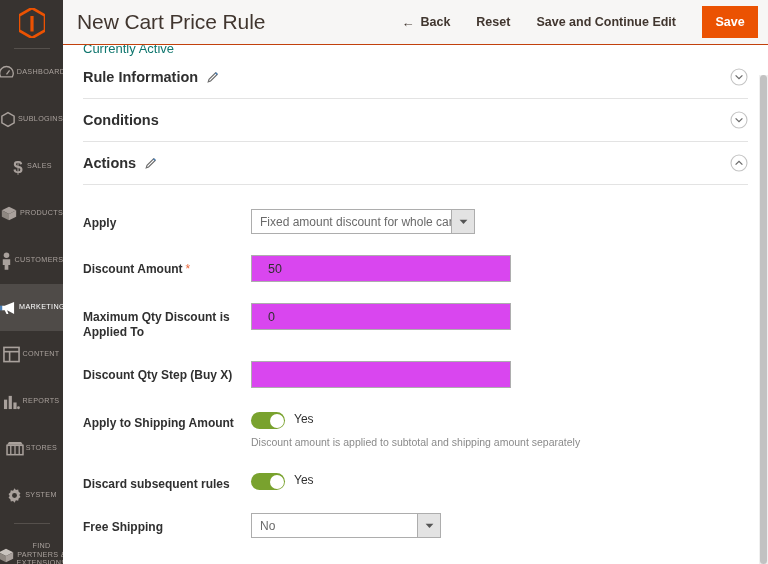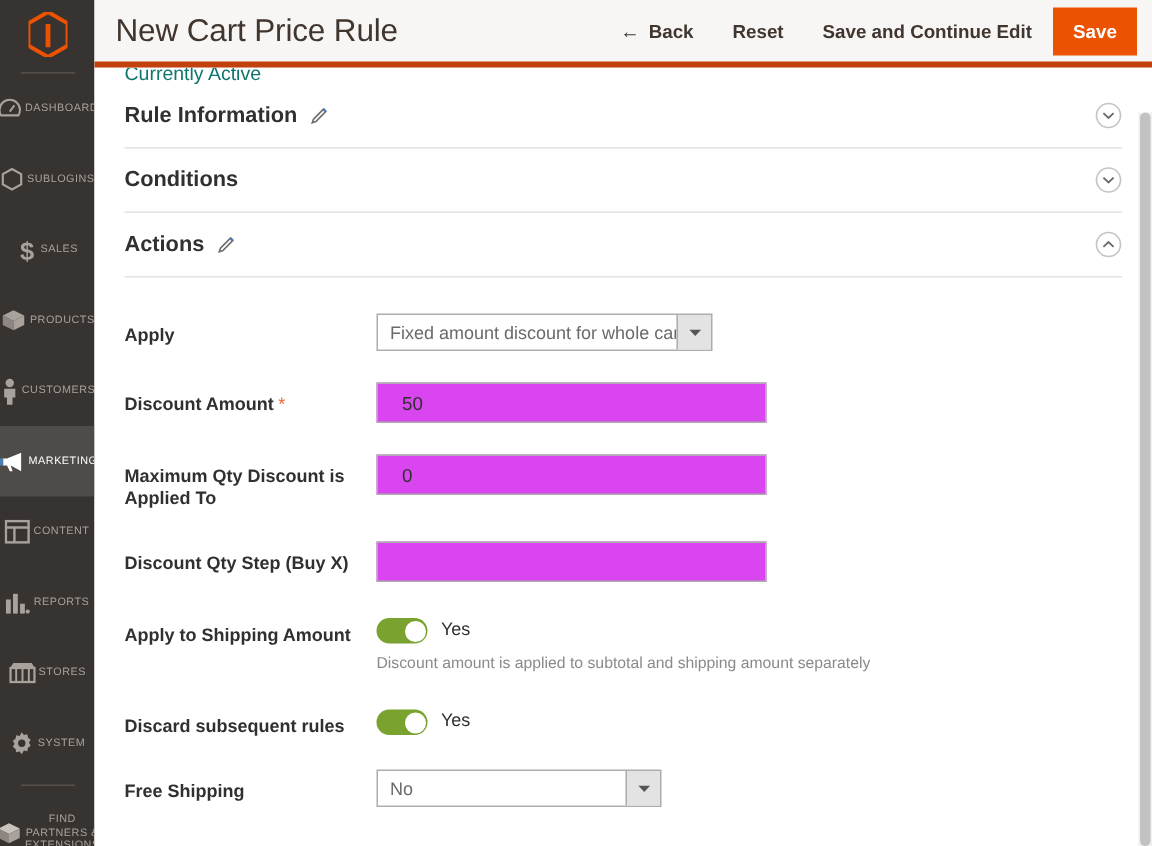--- a/index.html
+++ b/index.html
@@ -43,21 +43,21 @@
   }
   .nav-item.active .nav-label { color: #ffffff; }
   .nav-item.tall { height: 58px; }
   .nav-sep { width: 36px; height: 1px; background: #55504c; margin: 4px auto 2px; }
 
   
   #header {
     position: absolute; left: 63px; top: 0;
     width: 705px; height: 45px;
     background: #f7f6f5;
-    border-bottom: 4px solid #c2410c;
+    border-bottom: 1px solid #c2410c;
     display: flex; align-items: center;
     z-index: 30;
   }
   #page-title {
     font-size: 21px; color: #41362f; font-weight: normal;
     margin-left: 14px; white-space: nowrap;
     letter-spacing: -0.1px;
   }
   .hdr-actions {
     margin-left: auto; display: flex; align-items: center; height: 45px;
@@ -67,21 +67,21 @@
     padding: 0 13px; cursor: pointer; white-space: nowrap;
     font-family: "Liberation Sans", sans-serif; font-weight: bold;
     display: flex; align-items: center; gap: 6px;
   }
   .back-arrow { font-size: 13px; color: #41362f; line-height: 1; }
   #save-button {
     background: #eb5202; color: #ffffff;
     border: none; height: 32px; min-width: 56px;
     font-size: 12.5px; font-weight: bold; cursor: pointer;
     font-family: "Liberation Sans", sans-serif;
-    margin-left: 1px; margin-right: 10px; padding: 0 13px;
+    margin-left: 13px; margin-right: 10px; padding: 0 13px;
   }
 
   
   #content {
     position: absolute; left: 63px; top: 45px;
     width: 705px; height: 519px;
     background: #ffffff;
     overflow: hidden;
   }
   #content-inner { position: relative; padding: 0 20px 0 20px; }

